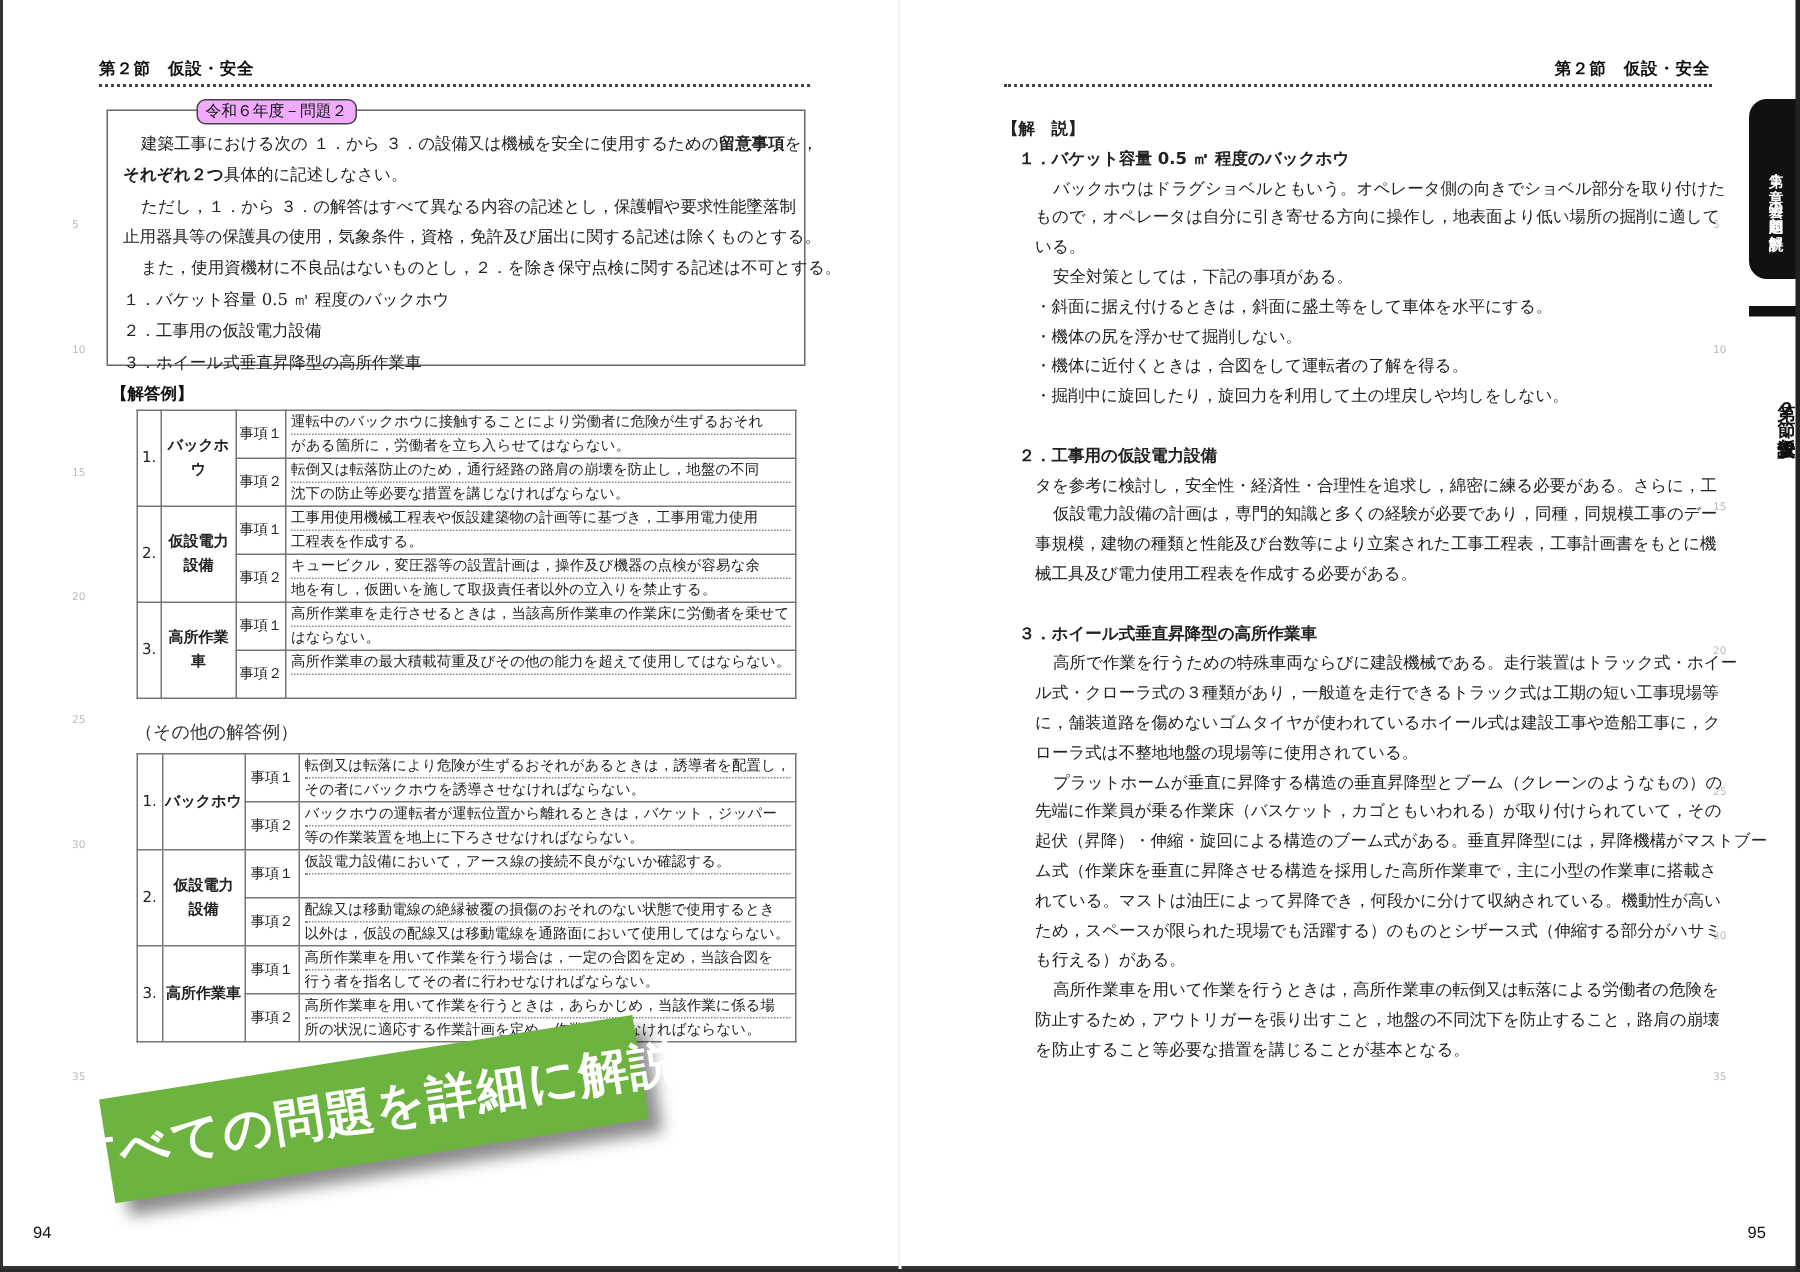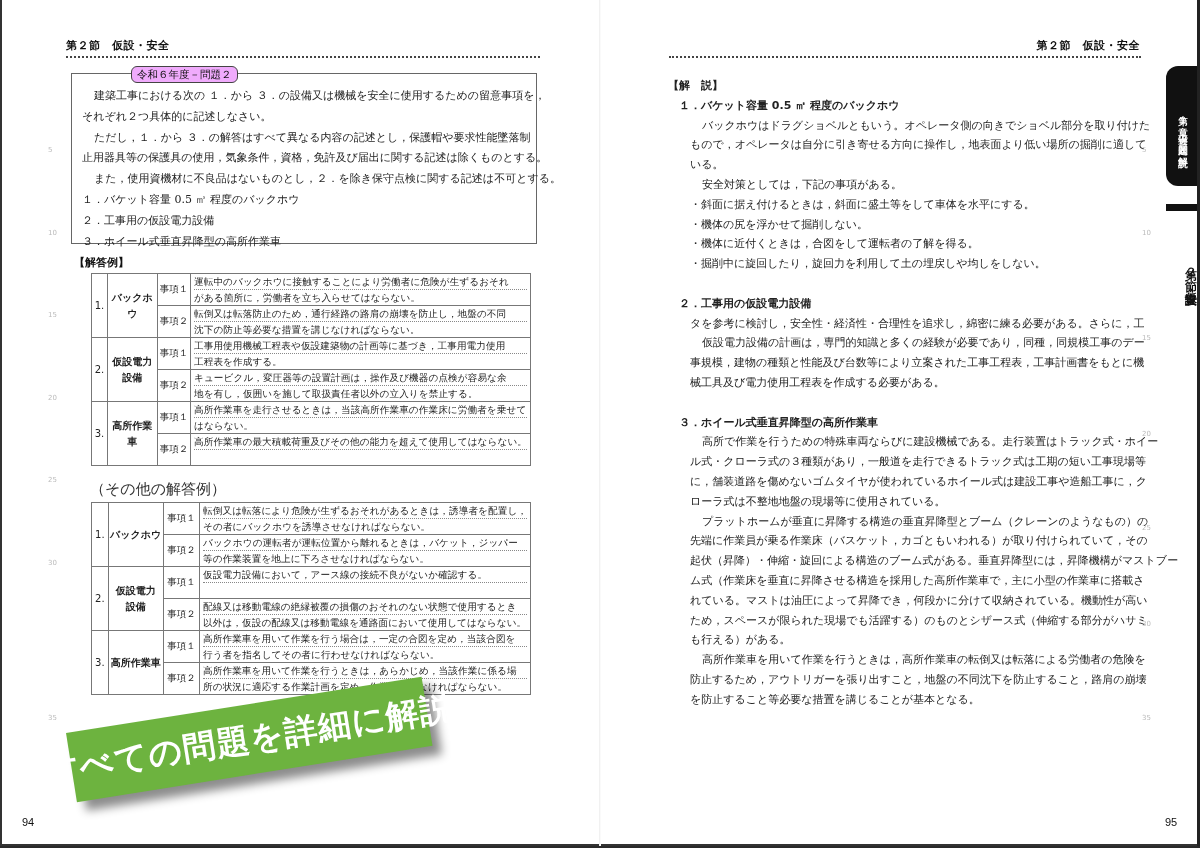--- a/index.html
+++ b/index.html
@@ -26,24 +26,24 @@
 
   .folio { position: absolute; top: 816px; font-family: "Liberation Sans", sans-serif; font-size: 11px; color: #111; }
   .page-left .folio { left: 22px; }
   .page-right .folio { left: 565px; }
 
   
   .problem-box { position: absolute; left: 71px; top: 73px; width: 466px; height: 171px; border: 1px solid #666; padding: 12px 14px 0 10px; font-size: 11px; line-height: 20.8px; }
   .problem-tag { position: absolute; left: 11px; top: -8px; background: #f0abfc; border: 1px solid #444; border-radius: 6px; padding: 0 5px; font-family: "DejaVu Sans", "Liberation Sans", sans-serif; font-size: 10.5px; line-height: 15px; color: #111; margin-left: 48px; }
   .problem-box p { white-space: nowrap; }
   .indent { padding-left: 12px; }
-  .bold { font-family: "DejaVu Sans", "Liberation Sans", sans-serif; font-weight: normal; text-align: center; }
+  .bold { font-family: "DejaVu Sans", "Liberation Sans", sans-serif; font-weight: bold; text-align: center; }
 
   .section-label { position: absolute; font-family: "DejaVu Sans", "Liberation Sans", sans-serif; font-weight: bold; font-size: 11px; color: #111; }
-  .sub-label { position: absolute; font-size: 15px; color: #333; }
+  .sub-label { position: absolute; font-size: 12px; color: #333; }
 
   
   table.ans { position: absolute; left: 91px; width: 440px; border-collapse: collapse; font-size: 9.8px; }
   table.ans td { border: 1px solid #777; vertical-align: middle; }
   table.ans td.num { width: 17px; text-align: center; font-family: "DejaVu Sans", "Liberation Sans", sans-serif; font-size: 10px; }
   table.ans td.item { width: 58px; text-align: center; font-family: "DejaVu Sans", "Liberation Sans", sans-serif; font-weight: bold; font-size: 10px; line-height: 16px; }
   table.ans td.jk { width: 38px; text-align: center; font-family: "DejaVu Sans", "Liberation Sans", sans-serif; font-size: 9.5px; }
   table.ans td.txt { padding: 0 3px; }
   .tline { height: 15.5px; line-height: 15.5px; white-space: nowrap; overflow: hidden; border-bottom: 1px dotted #888; font-size: 9.6px; letter-spacing: 0.1px; }
   .tline:last-child { border-bottom: none; font-family: Liberation Serif, serif; }

